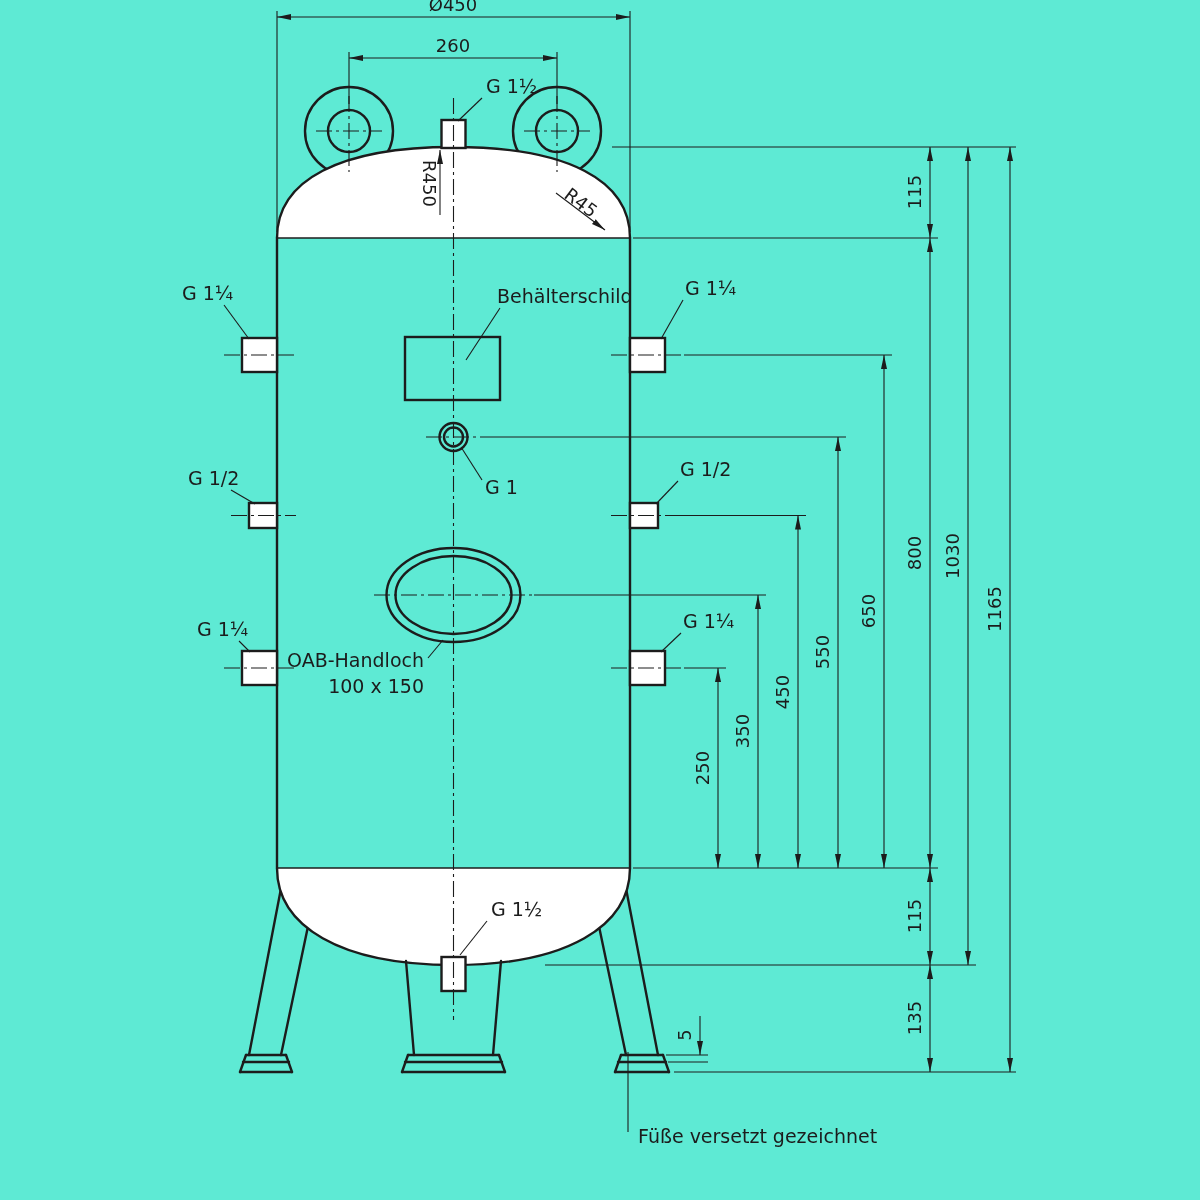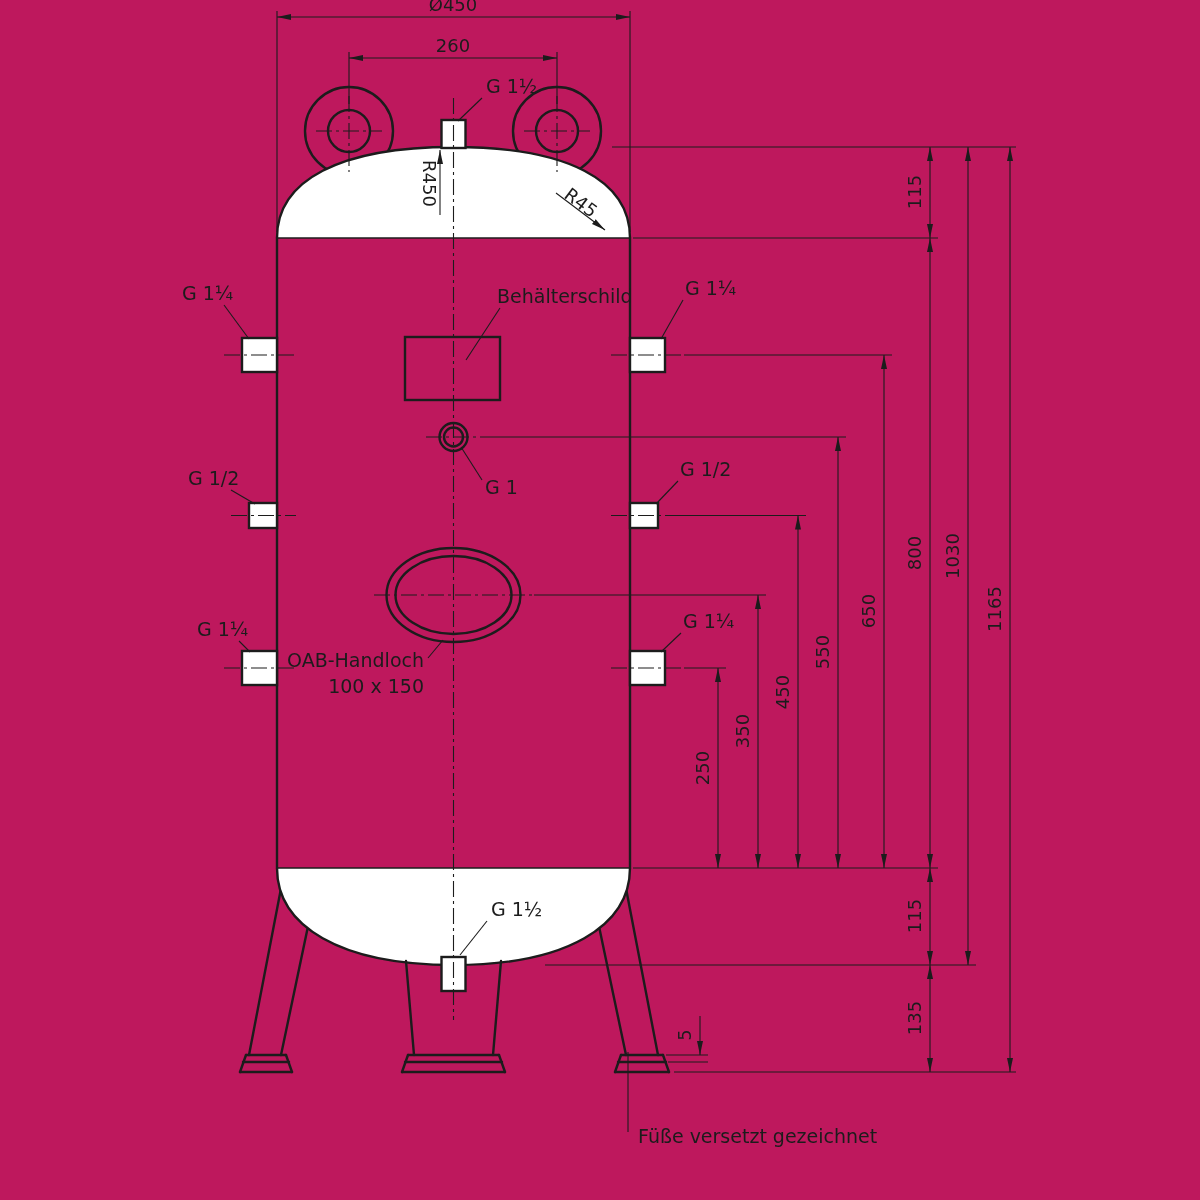--- a/index.html
+++ b/index.html
@@ -1,16 +1,16 @@
 <!DOCTYPE html>
 <html><head>
 <meta charset="utf-8">
 <style>
   html,body{margin:0;padding:0;background:#ffffff;}
-  .stage{width:1200px;height:1200px;position:relative;background:#be185d;overflow:hidden;text-align:right;}
+  .stage{width:1200px;height:1200px;position:relative;background:#5eead4;overflow:hidden;text-align:right;}
   svg{display:block;}
   svg text{font-family:"DejaVu Sans", sans-serif;font-size:19px;fill:#1c1c1c;}
   svg text.dimtxt{font-size:18px;}
   .thick{stroke:#1c1c1c;stroke-width:2.4;fill:none;stroke-linecap:round;}
   .thickf{stroke:#1c1c1c;stroke-width:2.4;fill:#ffffff;}
   .med{stroke:#1c1c1c;stroke-width:1.6;fill:none;}
   .thin{stroke:#1c1c1c;stroke-width:1.1;fill:none;}
   .cl{stroke:#1c1c1c;stroke-width:1.1;fill:none;stroke-dasharray:16 4 3 4;}
   .dima{stroke:#1c1c1c;stroke-width:1.1;fill:none;marker-start:url(#arr);marker-end:url(#arr);}
   .dime{stroke:#1c1c1c;stroke-width:1.1;fill:none;marker-end:url(#arr);}

